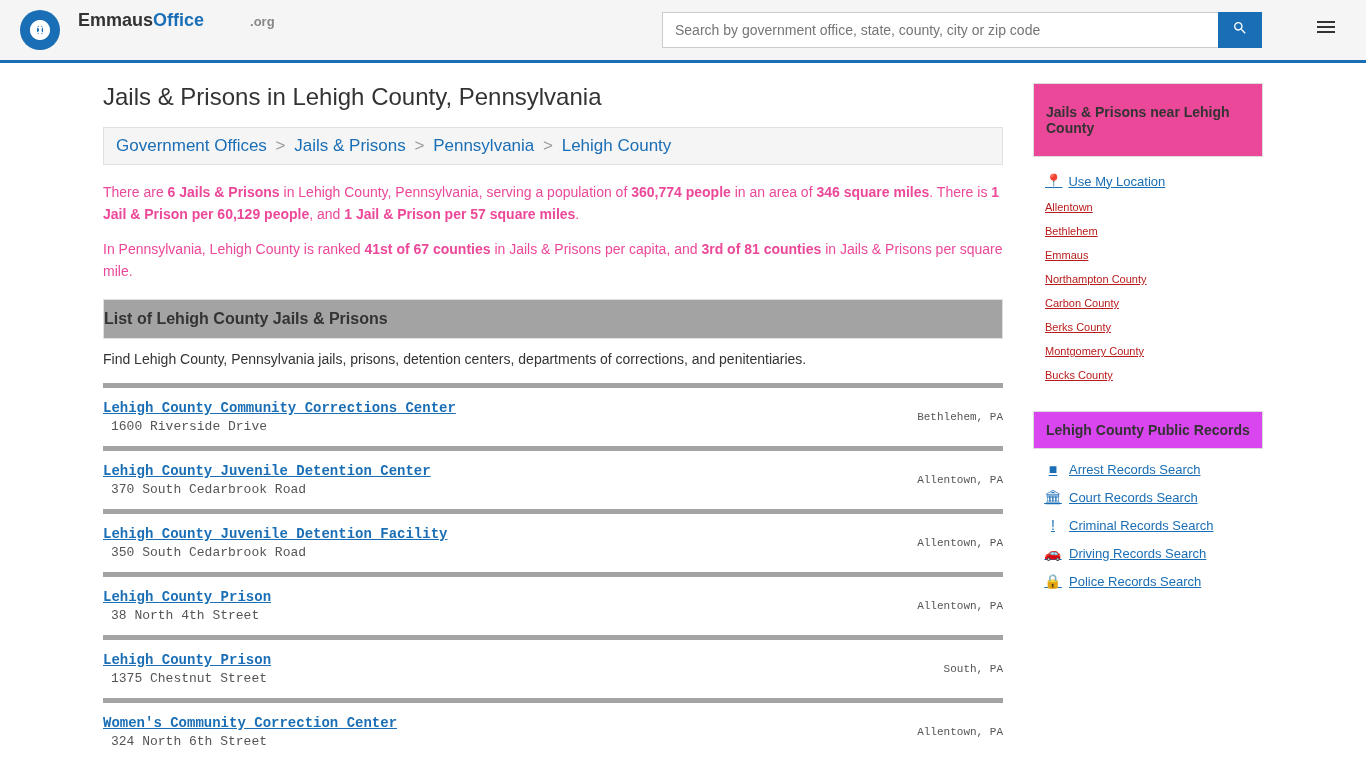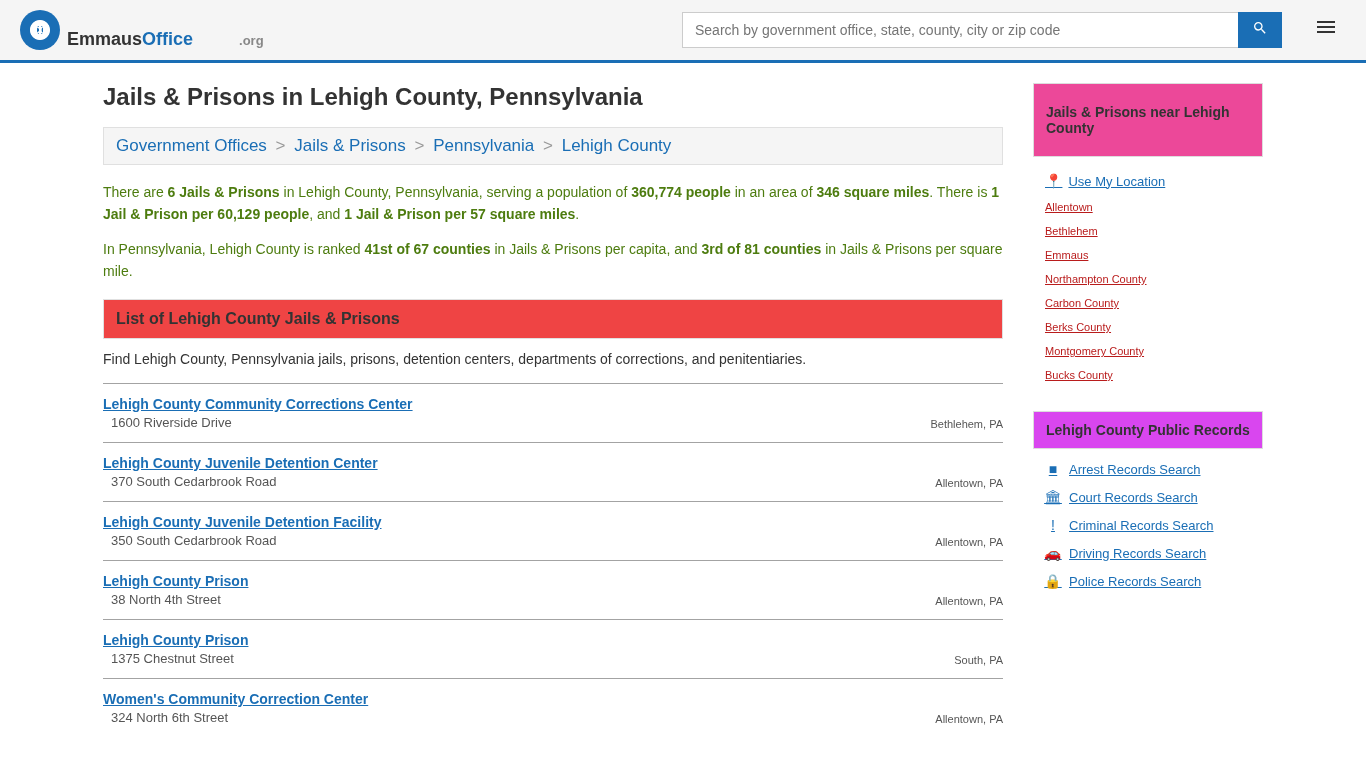--- a/index.html
+++ b/index.html
@@ -9,43 +9,43 @@
     .header {
       background: #f5f5f5;
       border-bottom: 3px solid #1a6eb5;
       padding: 10px 20px;
       display: flex;
       align-items: center;
       gap: 20px;
     }
     .logo-area {
       display: flex;
-      align-items: flex-end;
-      gap: 7px;
+      align-items: flex-start;
+      gap: 18px;
       text-decoration: none;
     }
     .logo-circle {
       width: 40px;
       height: 40px;
       background: #1a6eb5;
       border-radius: 50%;
       display: flex;
       align-items: center;
       justify-content: center;
       color: white;
       font-size: 18px;
       font-weight: bold;
     }
 
     .search-area {
       flex: 1;
       max-width: 600px;
       display: flex;
       margin-left: auto;
-      margin-right: 4px;
+      margin-right: 24px;
     }
     .search-input {
       flex: 1;
       padding: 8px 12px;
       border: 1px solid #ccc;
       border-right: none;
       font-size: 14px;
       outline: none;
       color: #999;
     }
@@ -73,21 +73,21 @@
       padding: 20px 20px;
       display: flex;
       gap: 30px;
     }
     .content { flex: 1; }
     .sidebar { width: 230px; flex-shrink: 0; }
 
     
     .page-title {
       font-size: 24px;
-      font-weight: bold;
+      font-weight: normal;
       color: #333;
       margin-bottom: 16px;
     }
 
     
     .breadcrumb {
       background: #f5f5f5;
       padding: 8px 12px;
       font-size: 17px;
       color: #666;
@@ -95,48 +95,49 @@
       border: 1px solid #e0e0e0;
     }
     .breadcrumb a { color: #1a6eb5; text-decoration: none; }
     .breadcrumb span { margin: 0 4px; color: #999; }
 
     
     .description {
       font-size: 14px;
       line-height: 1.6;
       margin-bottom: 12px;
-      color: #4d7c0f;
+      color: #ec4899;
     }
     .description strong { font-weight: bold; }
 
     
     .section-header {
-      background: #ef4444;
+      background: #a3a3a3;
       border: 1px solid #e0e0e0;
-      padding: 10px 12px;
+      padding: 10px 0;
       font-size: 16px;
       font-weight: bold;
       margin: 16px 0 12px 0;
       color: #333;
     }
 
     .section-desc {
       font-size: 14px;
       color: #333;
       margin-bottom: 16px;
     }
 
     
     .facility-item {
-      border-top: 1px solid #a3a3a3;
+      border-top: 5px solid #a3a3a3;
       padding: 12px 0;
       display: flex;
       justify-content: space-between;
-      align-items: flex-end;
+      align-items: center;
+      font-family: Liberation Mono, monospace;
     }
     .facility-info {}
     .facility-name {
       font-size: 14px;
       font-weight: bold;
       color: #1a6eb5;
       text-decoration: underline;
       cursor: pointer;
     }
     .facility-address {

